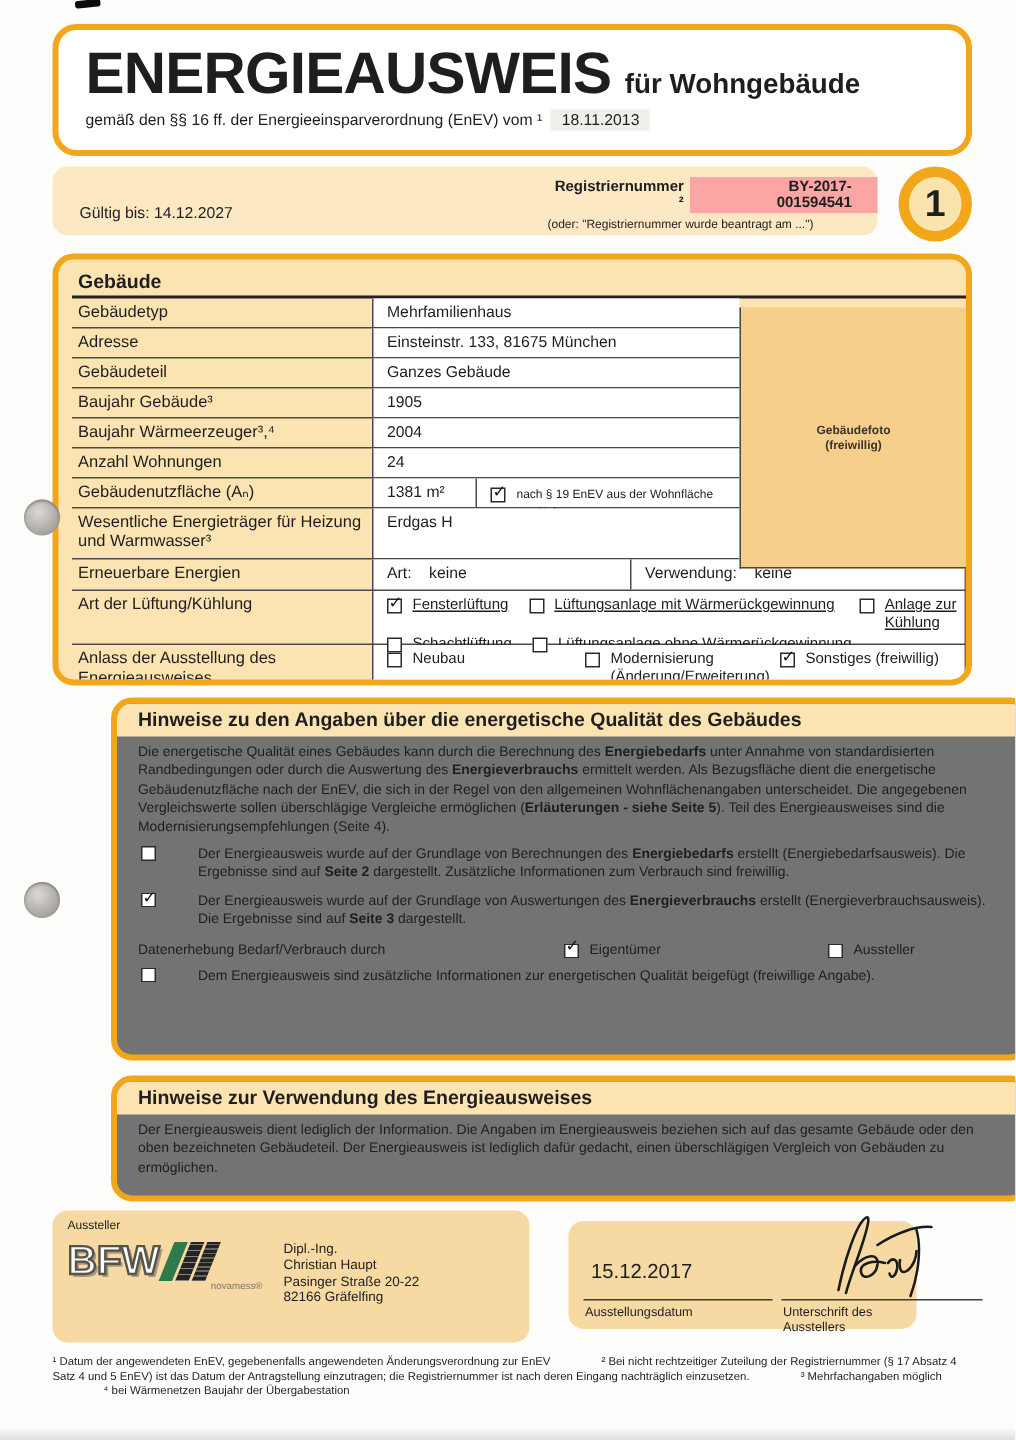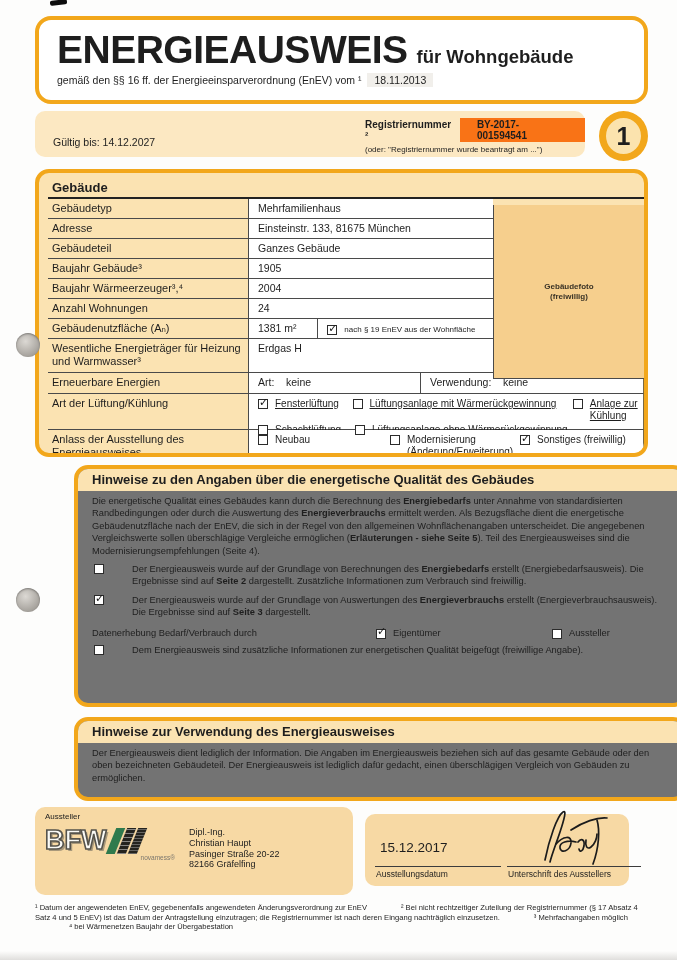--- a/index.html
+++ b/index.html
@@ -27,22 +27,22 @@
   .main-title{font-size:39px;font-weight:bold;letter-spacing:-0.5px;line-height:44px;}
   .sub-title{font-size:18.5px;font-weight:bold;margin-left:9px;}
   .law-line{font-size:10.5px;margin-top:1px;display:flex;align-items:center;}
   .law-date{background:#f1efeb;padding:1px 7px;margin-left:6px;font-size:10.5px;}
 
   
   .reg-row{display:flex;align-items:flex-start;margin-top:7px;}
   .reg-box{background:var(--cream-light);border-radius:10px;width:563px;height:46px;position:relative;}
   .valid-until{position:absolute;left:18px;bottom:9px;font-size:10.5px;}
   .reg-right{position:absolute;left:330px;top:7px;}
-  .reg-line1{font-size:10px;font-weight:bold;display:flex;align-items:center;}
-  .reg-number{background:#f97316;padding:1px 17px;margin-left:4px;font-weight:bold;}
+  .reg-line1{font-size:10px;font-weight:bold;display:flex;align-items:center;text-align:right;}
+  .reg-number{background:#fca5a5;padding:1px 17px;margin-left:4px;font-weight:bold;}
   .reg-note{font-size:8px;margin-top:3px;}
   .page-circle{width:50px;height:50px;border-radius:50%;border:7px solid var(--orange);background:#FBE3AE;
     display:flex;align-items:center;justify-content:center;font-size:25px;font-weight:bold;margin-left:14px;}
 
   
   .bld-box{margin-top:8px;border:4px solid var(--orange);border-radius:14px;background:var(--cream);
     height:288px;padding:6px 0 0 9px;position:relative;overflow:hidden;}
   .bld-title{font-size:13px;font-weight:bold;padding:1px 0 2px 4px;border-bottom:2px solid #222;width:596px;}
   .tbl{position:relative;width:596px;}
   .trow{display:flex;}
@@ -85,21 +85,21 @@
   .logo-row{display:flex;align-items:flex-start;}
   .logo-bfw{font-size:27px;font-weight:900;line-height:29px;color:#fafaf6;
     -webkit-text-stroke:1.6px #55534c;text-shadow:2px 2px 0 rgba(92,90,82,.5);letter-spacing:0;}
   .stripes{display:flex;margin-left:3px;margin-top:2px;}
   .stripe{width:9px;height:26px;transform:skewX(-22deg);margin-left:2px;}
   .stripe.s1{background:#2F7A4D;}
   .stripe.s2{background:#24231f;background-image:repeating-linear-gradient(0deg,rgba(255,255,255,.45) 0 1px,transparent 1px 4px);}
   .stripe.s3{background:#24231f;background-image:repeating-linear-gradient(0deg,rgba(255,255,255,.3) 0 1px,transparent 1px 3px);}
   .logo-sub{position:absolute;right:-2px;top:28px;font-size:6.5px;color:#7a766d;}
   .issuer-addr{margin-left:16px;font-size:9px;line-height:10.8px;margin-top:1px;}
-  .date-box{width:264px;height:72px;background:var(--tan-box);border-radius:10px;margin-left:12px;margin-top:7px;position:relative;}
+  .date-box{width:232px;height:72px;background:var(--tan-box);border-radius:10px;margin-left:26px;margin-top:7px;position:relative;}
   .issue-date{position:absolute;left:15px;top:26px;font-size:13.5px;}
   .uline{position:absolute;border-bottom:1px solid #3c3c3c;top:52px;}
   .ul1{left:10px;width:126px;} .ul2{left:142px;width:134px;}
   .ul-lab{position:absolute;top:55px;font-size:8.5px;}
   .lab1{left:11px;} .lab2{left:143px;}
   .sig{position:absolute;left:158px;top:-10px;}
 
   
   .footnotes{margin-top:8px;width:606px;font-size:7.6px;line-height:9.7px;color:#242424;}
   .fn-gap{display:inline-block;width:34px;}

